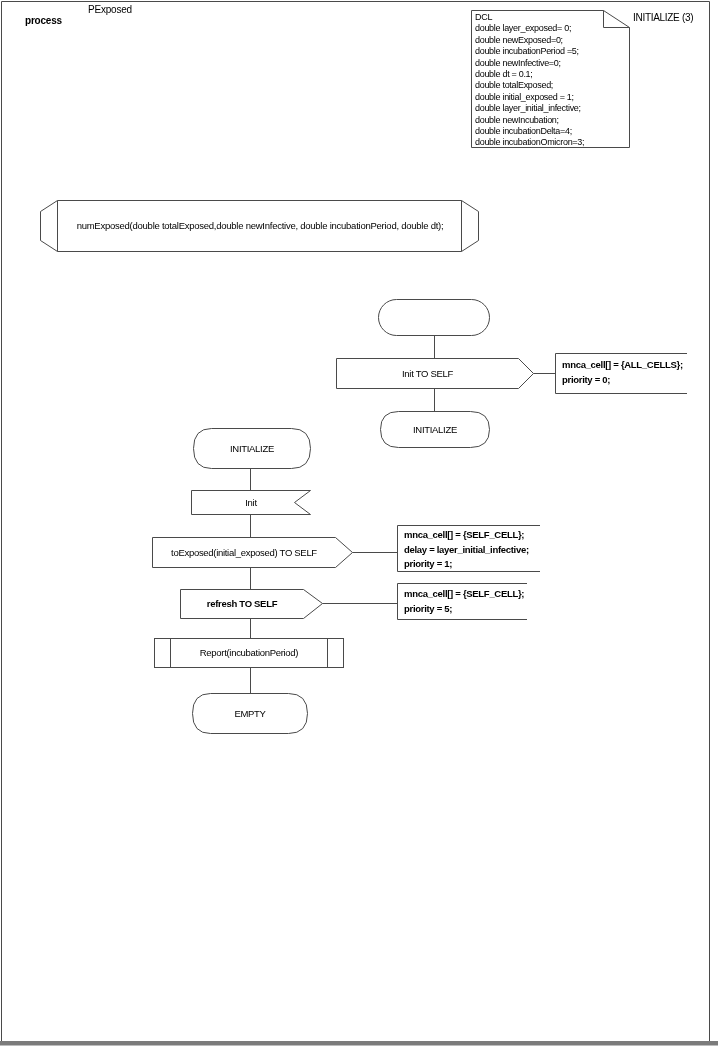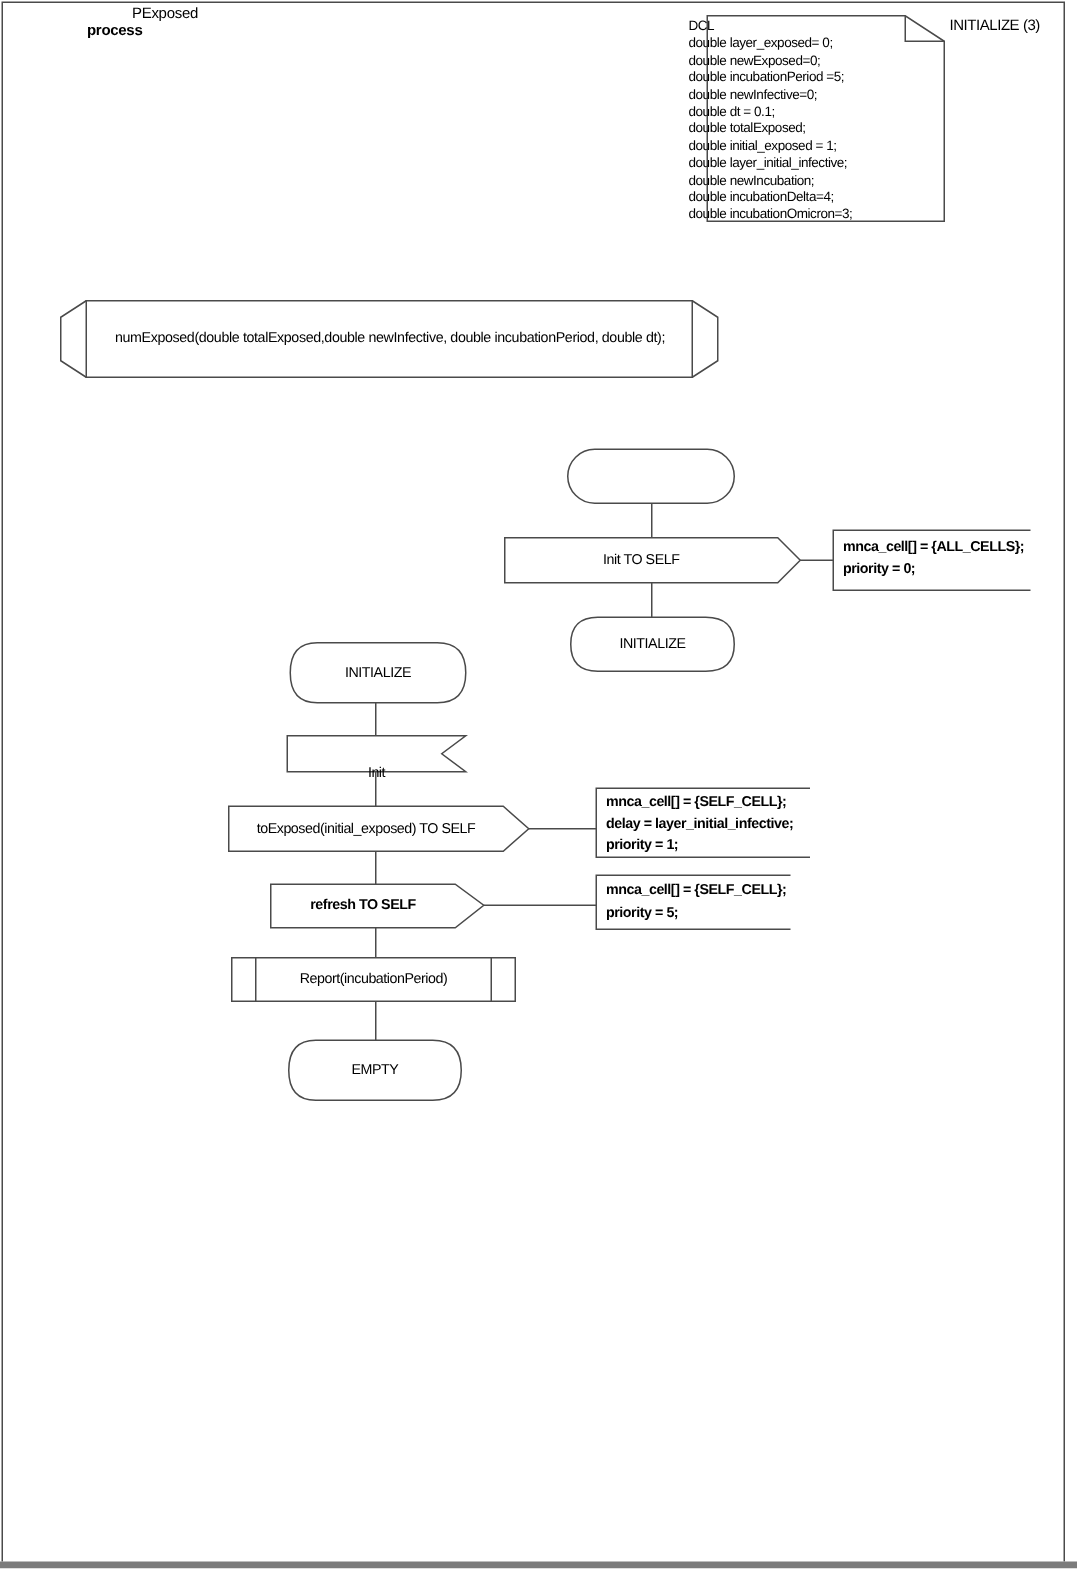--- a/index.html
+++ b/index.html
@@ -60,46 +60,46 @@
     <path d="M322.5,603.5 H397.5"></path>
     <path d="M527,583.5 H397.5 V619.5 H527"></path>
     <path d="M250.5,618.5 V638.5"></path>
     <rect x="154.5" y="638.5" width="189" height="29"></rect>
     <path d="M170.5,638.5 V667.5"></path>
     <path d="M327.5,638.5 V667.5"></path>
     <path d="M250.5,667.5 V693.5"></path>
     <path d="M210.5,693.5 H288.5 Q307.5,693.5 307.5,713.5 Q307.5,733.5 288.5,733.5 H210.5 Q192.5,733.5 192.5,713.5 Q192.5,693.5 210.5,693.5 Z"></path>
   </svg>
 
-  <div class="lbl hdr" style="left:25px;top:15px;margin-left:33px;">process</div>
+  <div class="lbl hdr" style="left:25px;top:15px;">process</div>
   <div class="lbl hdr hdr-name" style="left:88px;top:4px;">PExposed</div>
   <div class="lbl pagelabel" style="left:633px;top:12px;">INITIALIZE (3)</div>
 
-  <div class="lbl dcl multiline" style="left:459px;top:12px;width:152px;">DCL
+  <div class="lbl dcl multiline" style="left:475px;top:12px;width:152px;">DCL
 double layer_exposed= 0;
 double newExposed=0;
 double incubationPeriod =5;
 double newInfective=0;
 double dt = 0.1;
 double totalExposed;
 double initial_exposed = 1;
 double layer_initial_infective;
 double newIncubation;
 double incubationDelta=4;
 double incubationOmicron=3;</div>
 
   <div class="lbl center" style="left:337px;top:359px;width:181px;height:29px;">Init TO SELF</div>
 
   <div class="lbl procdecl center" style="left:58px;top:201px;width:404px;height:50px;">numExposed(double totalExposed,double newInfective, double incubationPeriod, double dt);</div>
   <div class="lbl cmt multiline" style="left:562px;top:357px;width:128px;">mnca_cell[] = {ALL_CELLS};
 priority = 0;</div>
   <div class="lbl center" style="left:381px;top:412px;width:108px;height:35px;">INITIALIZE</div>
 
   <div class="lbl center" style="left:194px;top:429px;width:116px;height:39px;">INITIALIZE</div>
-  <div class="lbl center" style="left:192px;top:504px;width:118px;height:23px;">Init</div>
+  <div class="lbl center" style="left:192px;top:491px;width:118px;height:23px;">Init</div>
   <div class="lbl center" style="left:153px;top:538px;width:182px;height:29px;text-align:center;">toExposed(initial_exposed) TO SELF</div>
   <div class="lbl cmt cmt3 multiline" style="left:404px;top:528px;width:140px;">mnca_cell[] = {SELF_CELL};
 delay = layer_initial_infective;
 priority = 1;</div>
   <div class="lbl center" style="left:181px;top:590px;width:122px;height:28px;font-weight:bold;">refresh TO SELF</div>
   <div class="lbl cmt cmt3 multiline" style="left:404px;top:587px;width:130px;">mnca_cell[] = {SELF_CELL};
 priority = 5;</div>
   <div class="lbl center" style="left:171px;top:639px;width:156px;height:28px;">Report(incubationPeriod)</div>
   <div class="lbl center" style="left:193px;top:694px;width:114px;height:39px;">EMPTY</div>
 

